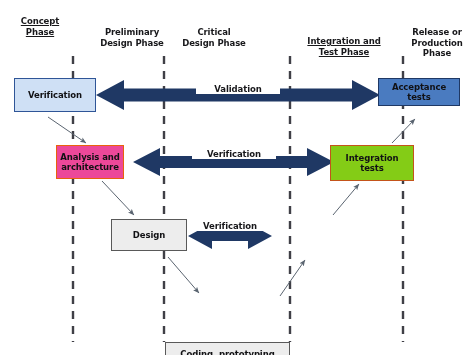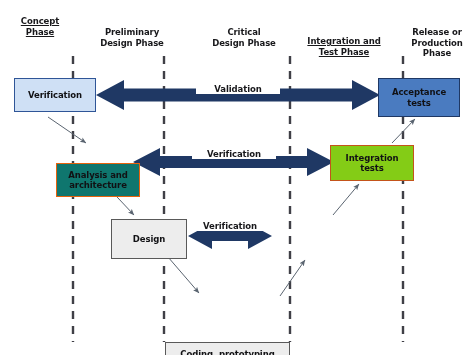--- a/index.html
+++ b/index.html
@@ -96,40 +96,40 @@
     </g>
     <g>
       <path d="M 188,236 L 212,223 L 212,231 L 248,231 L 248,223 L 272,236 L 248,249 L 248,241 L 212,241 L 212,249 Z" fill="#1F3864"></path>
     </g>
   </svg>
 
   <div class="phase-label" style="left:6px; top:16px; width:68px;text-decoration:underline;">Concept
 Phase</div>
   <div class="phase-label" style="left:86px; top:27px; width:92px;">Preliminary
 Design Phase</div>
-  <div class="phase-label" style="left:196px; top:27px; width:96px;">Critical
+  <div class="phase-label" style="left:166px; top:27px; width:96px;">Critical
 Design Phase</div>
   <div class="phase-label" style="left:294px; top:36px; width:100px;text-decoration:underline;">Integration and
 Test Phase</div>
   <div class="phase-label" style="left:402px; top:27px; width:70px;">Release or
 Production
 Phase</div>
 
   <div class="node" style="left:14px; top:78px; width:82px; height:34px; background:#CFE0F5; border:1.6px solid #2F5597;">Verification</div>
 
-  <div class="node" style="left:378px; top:78px; width:82px; height:39px; background:#4A7BC0; border:1.6px solid #1F3864; white-space:pre-line;">Acceptance
+  <div class="node" style="left:378px; top:78px; width:82px; height:28px; background:#4A7BC0; border:1.6px solid #1F3864; white-space:pre-line;">Acceptance
 tests</div>
 
-  <div class="node" style="left:56px; top:145px; width:84px; height:34px; background:#0f766e; border:1.6px solid #E8620C; white-space:pre-line;margin-top:18px;">Analysis and
+  <div class="node" style="left:56px; top:145px; width:68px; height:34px; background:#ec4899; border:1.6px solid #E8620C; white-space:pre-line;">Analysis and
 architecture</div>
 
   <div class="node" style="left:330px; top:145px; width:84px; height:36px; background:#84cc16; border:1.6px solid #C4541A; white-space:pre-line;">Integration
 tests</div>
 
-  <div class="node" style="left:111px; top:219px; width:76px; height:40px; background:#EDEDED; border:1.6px solid #595959;">Design</div>
+  <div class="node" style="left:111px; top:219px; width:76px; height:32px; background:#EDEDED; border:1.6px solid #595959;">Design</div>
 
 
   <div class="node" style="left:165px; top:294px; width:125px; height:34px; background:#EDEDED; border:1.6px solid #595959; white-space:pre-line;margin-top:48px;">Coding, prototyping
 and engineering model</div>
 
   <div class="arrow-label" style="left:196px; top:72px; width:84px;">Validation</div>
   <div class="arrow-label" style="left:192px; top:137px; width:84px;">Verification</div>
   <div class="arrow-label" style="left:188px; top:209px; width:84px;">Verification</div>
 
 </div>

